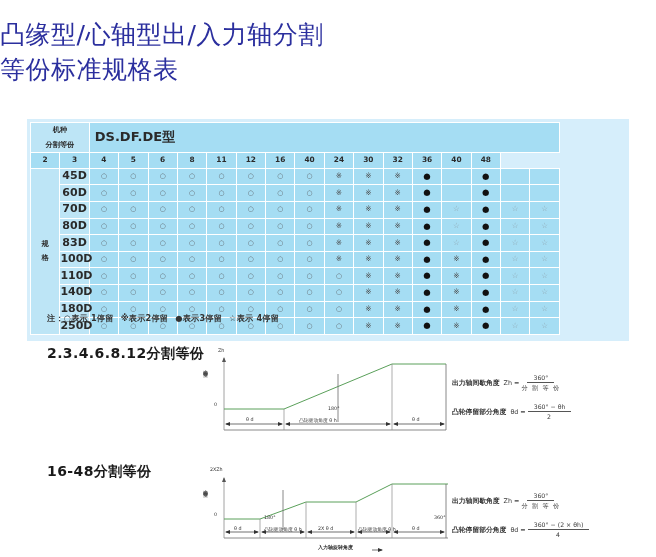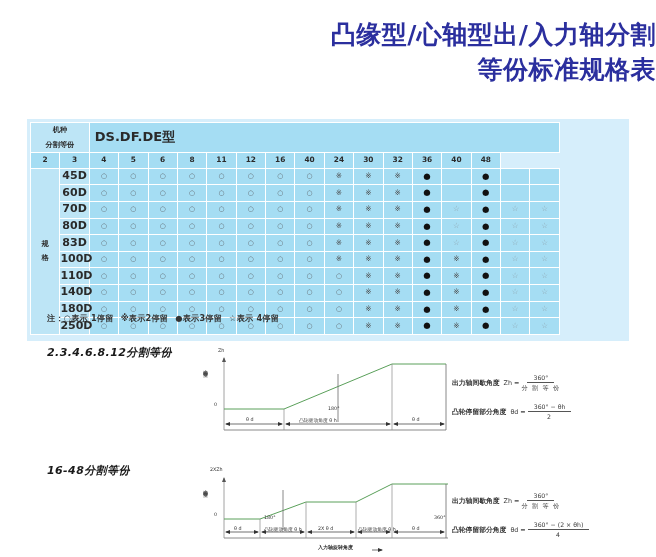--- a/index.html
+++ b/index.html
@@ -8,24 +8,24 @@
     width: 656px; height: 557px;
     background: #ffffff;
     font-family: "DejaVu Sans", "Liberation Sans", sans-serif;
     overflow: hidden;
   }
   #page { position: relative; width: 656px; height: 557px; background:#fff; }
 
   
   .title-block {
     position: absolute; left: 0; top: 18px; width: 656px;
-    text-align: right;
+    text-align: left;
     color: #2b2f9e;
     font-size: 25px;
-    font-weight: 700;
+    font-weight: 400;
     line-height: 1.38;
     letter-spacing: 0.5px;
   }
   .title-line { display:block; }
 
   
   .table-wrap {
     position: absolute; left: 27px; top: 119px; width: 602px;
     background: #d6eefb;
     padding: 3px 3px 6px 3px;
@@ -87,23 +87,22 @@
   .legend {
     position: absolute; left: 47px; top: 313px;
     font-size: 8.2px; color:#333; font-weight:700;
     letter-spacing: .2px;
   }
   .legend .itm { margin-right: 7px; }
 
   
   .sec-title {
     position: absolute;
-    font-size: 11px; color:#1a1a1a; font-weight: 600;
+    font-size: 14px; color:#1a1a1a; font-weight: 600;
     letter-spacing: .4px;
-    font-style: italic;
   }
   #sec1-title { left: 47px; top: 345px; }
   #sec2-title { left: 47px; top: 463px; }
 
   .diagram { position: absolute; }
   #diagram1 { left: 196px; top: 352px; width: 260px; height: 98px; }
   #diagram2 { left: 196px; top: 470px; width: 260px; height: 86px; }
 
   .formulas { position: absolute; font-size: 6.6px; color:#3a3a3a; }
   #formulas1 { left: 452px; top: 374px; }

